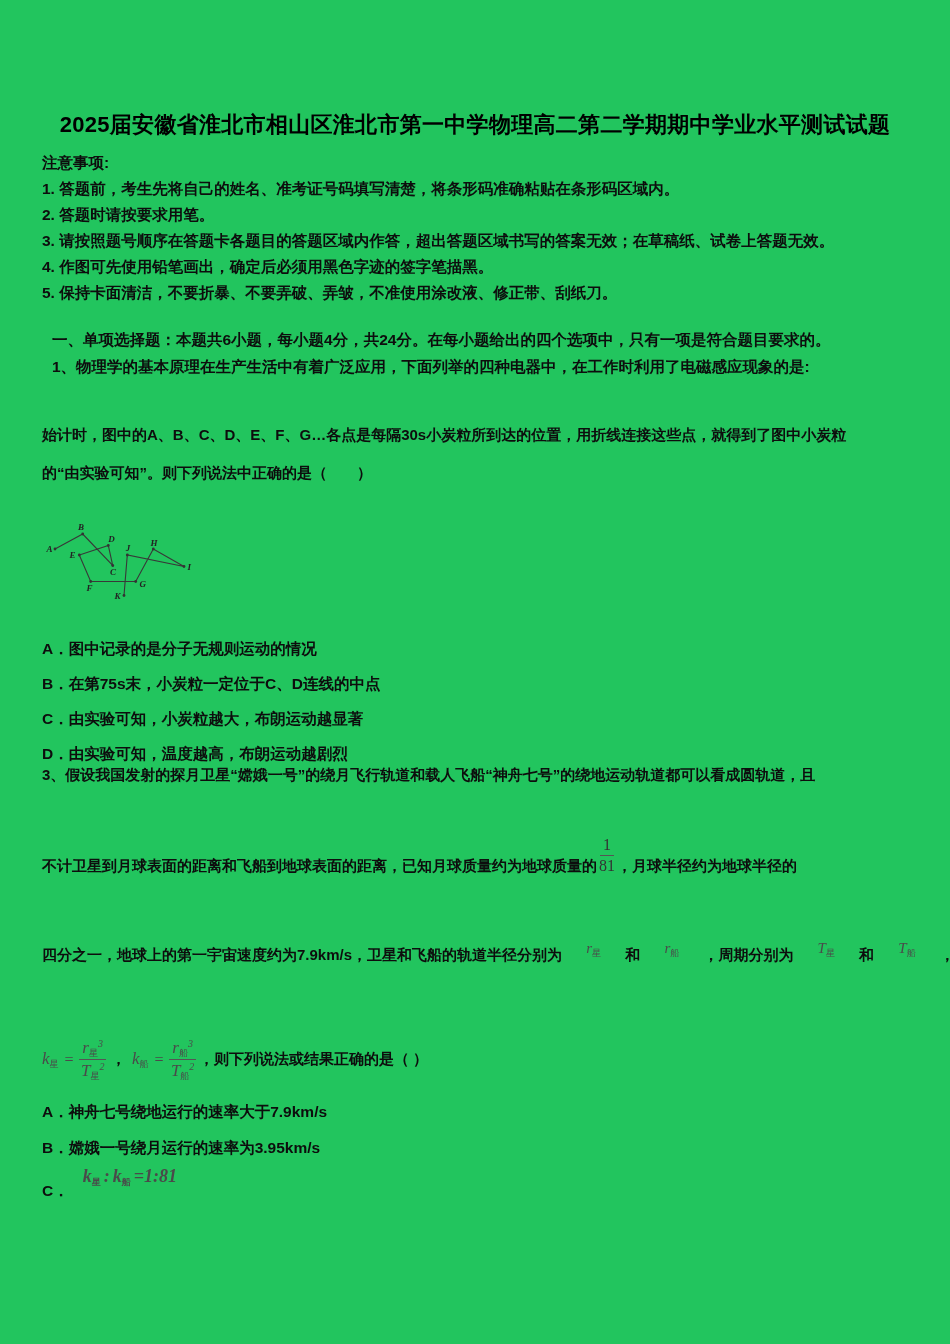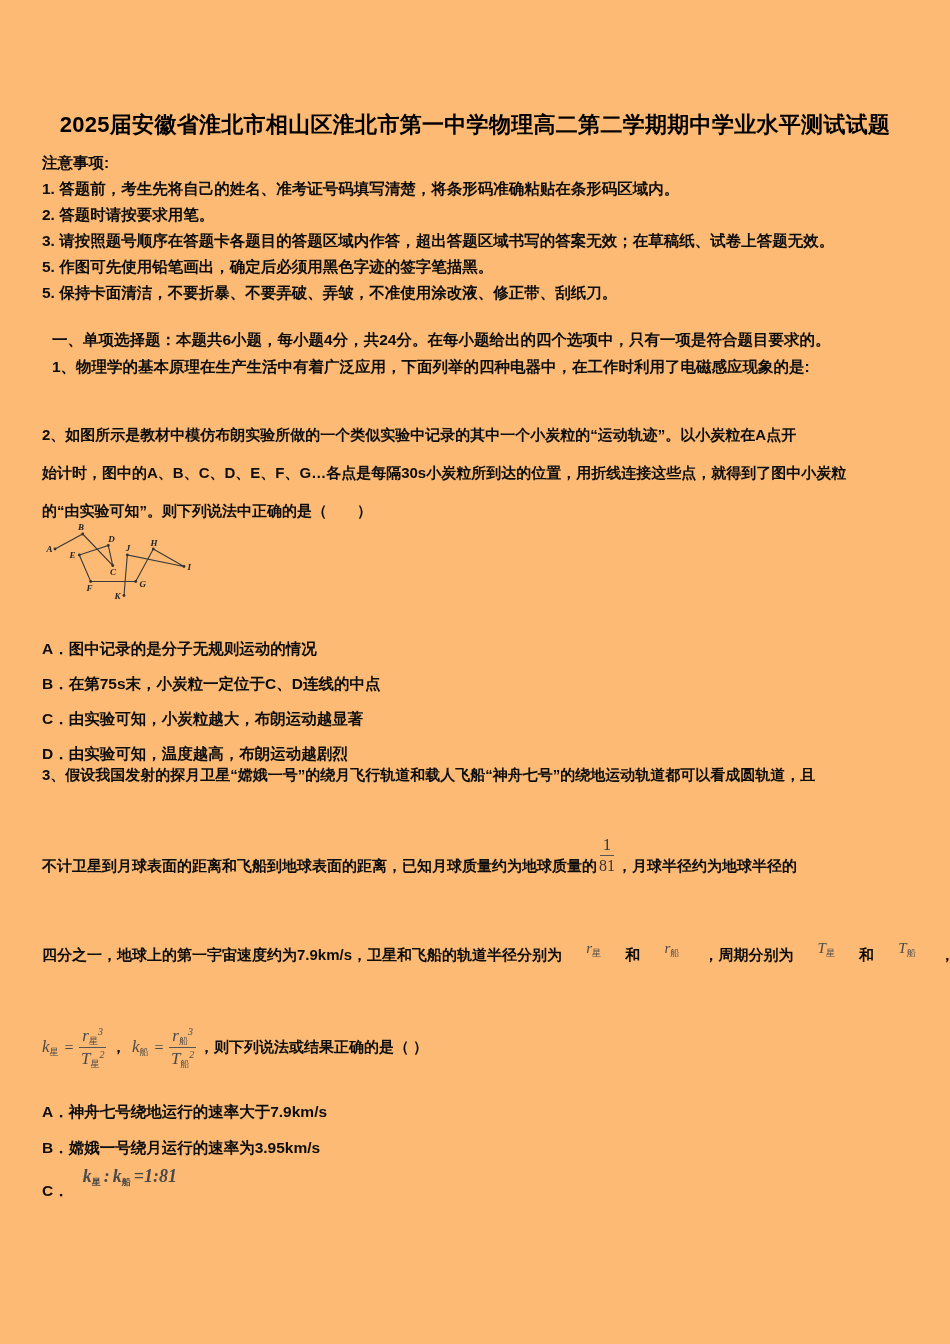--- a/index.html
+++ b/index.html
@@ -1,20 +1,20 @@
 <!DOCTYPE html>
 <html><head>
 <meta charset="utf-8">
 <style>
   html, body { margin:0; padding:0; background:#ffffff; }
   .page {
     position: relative;
     width: 950px;
     height: 1344px;
-    background: #fdba74;
+    background: #22c55e;
     overflow: hidden;
     font-family: "Liberation Sans", sans-serif;
     font-weight: 600;
     color: #0d0d0d;
     font-size: 15.5px;
   }
   .abs { position: absolute; }
   .title {
     top: 110px; left: 0; width: 950px;
     text-align: center;
@@ -45,21 +45,21 @@
   }
   .math sub { font-size: 9px; font-style: normal; vertical-align: -3px; letter-spacing: 0; }
   .math sup { font-size: 10px; vertical-align: 6px; }
   .mk { font-size: 17px; margin-right: 3px; }
   .meq { font-size: 16px; margin: 0 2px; }
   .raised { position: relative; top: -7px; font-size: 15px; margin: 0 20px; }
   .frac { display: inline-flex; flex-direction: column; align-items: center; text-align: center; }
   .frac .num { display: block; border-bottom: 1.3px solid #555; padding: 0 3px 1px; line-height: 1.15; }
   .frac .den { display: block; padding-top: 1px; line-height: 1.15; }
   .frac81 { font-family: "Liberation Serif", serif; color: #333; font-size: 16px; font-weight: 500; margin: 0 2px; }
-  .fracf { font-size: 17px; margin: 4px 3px; }
+  .fracf { font-size: 17px; margin: 16px 3px; }
   .plaincomma { margin: 0 6px 0 2px; }
   .ratio { font-size: 18px; font-weight: bold; }
   .ratio .rp { margin: 0 3px; }
 
   svg text {
     font-family: "Liberation Serif", serif;
     font-style: italic;
     font-weight: 700;
     font-size: 9px;
     fill: #222;
@@ -70,31 +70,30 @@
 
 <div class="page">
 
   <div class="abs title">2025届安徽省淮北市相山区淮北市第一中学物理高二第二学期期中学业水平测试试题</div>
 
   <div class="abs notice">
     <div>注意事项:</div>
     <div>1. 答题前，考生先将自己的姓名、准考证号码填写清楚，将条形码准确粘贴在条形码区域内。</div>
     <div>2. 答题时请按要求用笔。</div>
     <div>3. 请按照题号顺序在答题卡各题目的答题区域内作答，超出答题区域书写的答案无效；在草稿纸、试卷上答题无效。</div>
-    <div>5. 作图可先使用铅笔画出，确定后必须用黑色字迹的签字笔描黑。</div>
+    <div>4. 作图可先使用铅笔画出，确定后必须用黑色字迹的签字笔描黑。</div>
     <div>5. 保持卡面清洁，不要折暴、不要弄破、弄皱，不准使用涂改液、修正带、刮纸刀。</div>
   </div>
 
   <div class="abs sec1">
     <div>一、单项选择题：本题共6小题，每小题4分，共24分。在每小题给出的四个选项中，只有一项是符合题目要求的。</div>
     <div>1、物理学的基本原理在生产生活中有着广泛应用，下面列举的四种电器中，在工作时利用了电磁感应现象的是:</div>
   </div>
 
   <div class="abs q2text">
-    <div>2、如图所示是教材中模仿布朗实验所做的一个类似实验中记录的其中一个小炭粒的“运动轨迹”。以小炭粒在A点开</div>
     <div>始计时，图中的A、B、C、D、E、F、G…各点是每隔30s小炭粒所到达的位置，用折线连接这些点，就得到了图中小炭粒</div>
     <div>的“由实验可知”。则下列说法中正确的是（　　）</div>
   </div>
 
   <svg class="abs" style="top:516px; left:44px;" width="152" height="92" viewBox="0 0 152 92">
     <polyline points="11,33 38.7,18 68.7,49.5 64.3,29.5 35.3,39 46.7,65.5 91.7,65.5 109.3,33 140,50.5 83.3,39 80,79.5" fill="none" stroke="#383838" stroke-width="1.1"></polyline>
     <g fill="#333">
       <circle cx="11" cy="33" r="1.4"></circle>
         <circle cx="38.7" cy="18" r="1.4"></circle>
       <circle cx="68.7" cy="49.5" r="1.4"></circle>

